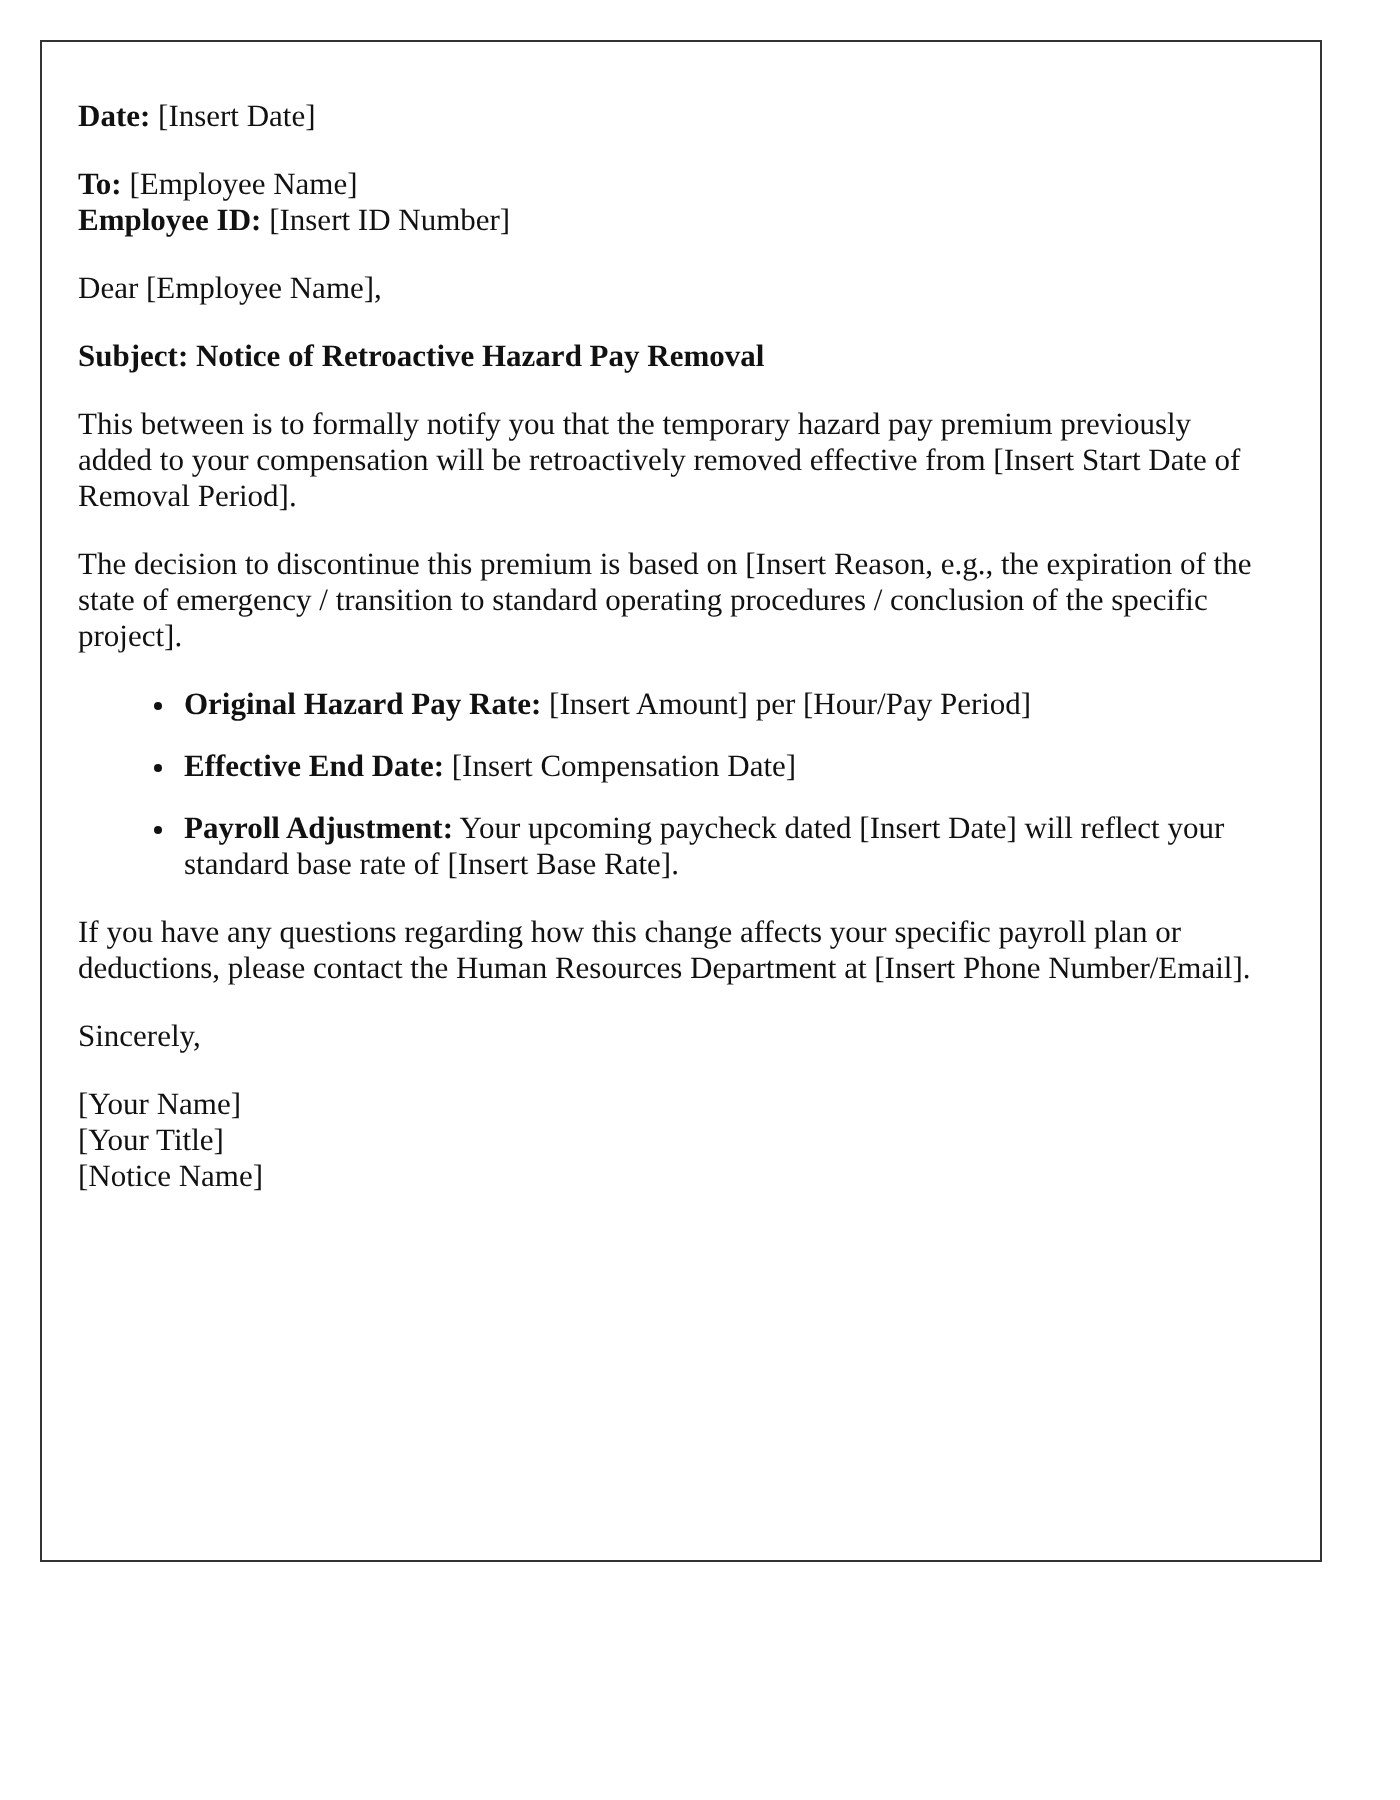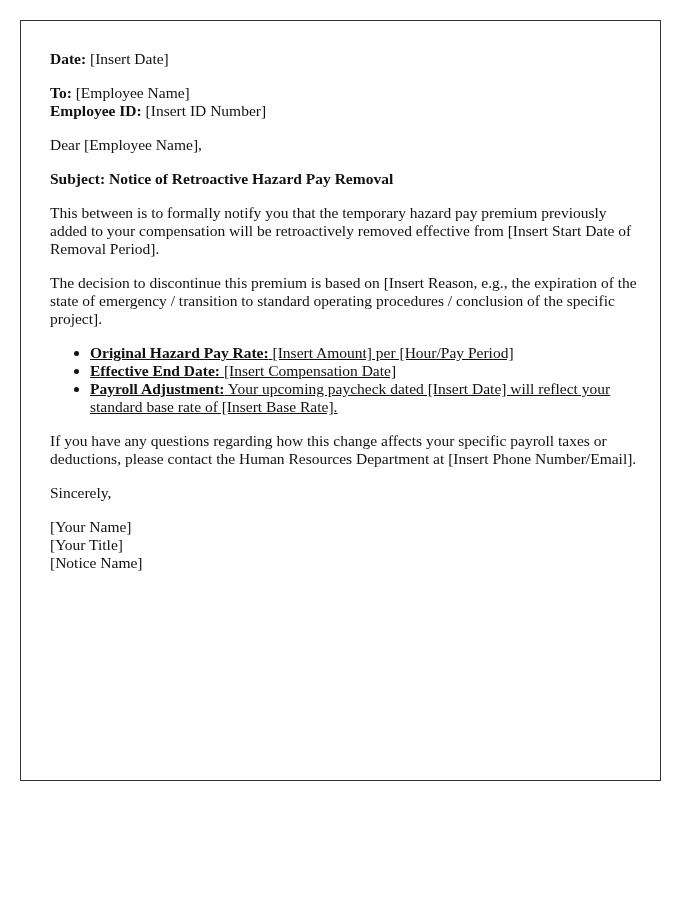--- a/index.html
+++ b/index.html
@@ -8,25 +8,25 @@
       position: absolute;
       left: 20px; top: 20px;
       width: 639px; height: 759px;
       border: 1px solid #333333;
       box-sizing: content-box;
       font-family: "Liberation Serif", "DejaVu Serif", serif;
       font-size: 15.5px;
       line-height: 18px;
       color: #111111;
     }
-    .inner { position: absolute; left: 29px; top: 29px; width: 590px; }
+    .inner { position: absolute; left: 18px; top: 29px; width: 590px; }
     p { margin: 0 0 16px 0; }
     b { font-weight: bold; }
     ul { margin: 0 0 16px 0; padding-left: 40px; }
-    li { margin: 0; text-decoration: underline; }
+    li { margin: 13px; }
     .tight { margin-bottom: 13px; }
   </style>
 </head>
 <body>
 
 <div class="letter">
   <div class="inner">
 
     <p>
       <b>Date:</b>
@@ -62,21 +62,21 @@
       <li>
         <b>Effective End Date:</b>
         <span>[Insert Compensation Date]</span>
       </li>
       <li>
         <b>Payroll Adjustment:</b>
         <span>Your upcoming paycheck dated [Insert Date] will reflect your standard base rate of [Insert Base Rate].</span>
       </li>
     </ul>
 
-    <p>If you have any questions regarding how this change affects your specific payroll taxes or deductions, please contact the Human Resources Department at [Insert Phone Number/Email].</p>
+    <p>If you have any questions regarding how this change affects your specific payroll plan or deductions, please contact the Human Resources Department at [Insert Phone Number/Email].</p>
 
     <p>Sincerely,</p>
 
     <p class="tight">
       <span>[Your Name]</span><br>
       <span>[Your Title]</span><br>
       <span>[Notice Name]</span>
     </p>
 
   </div>

